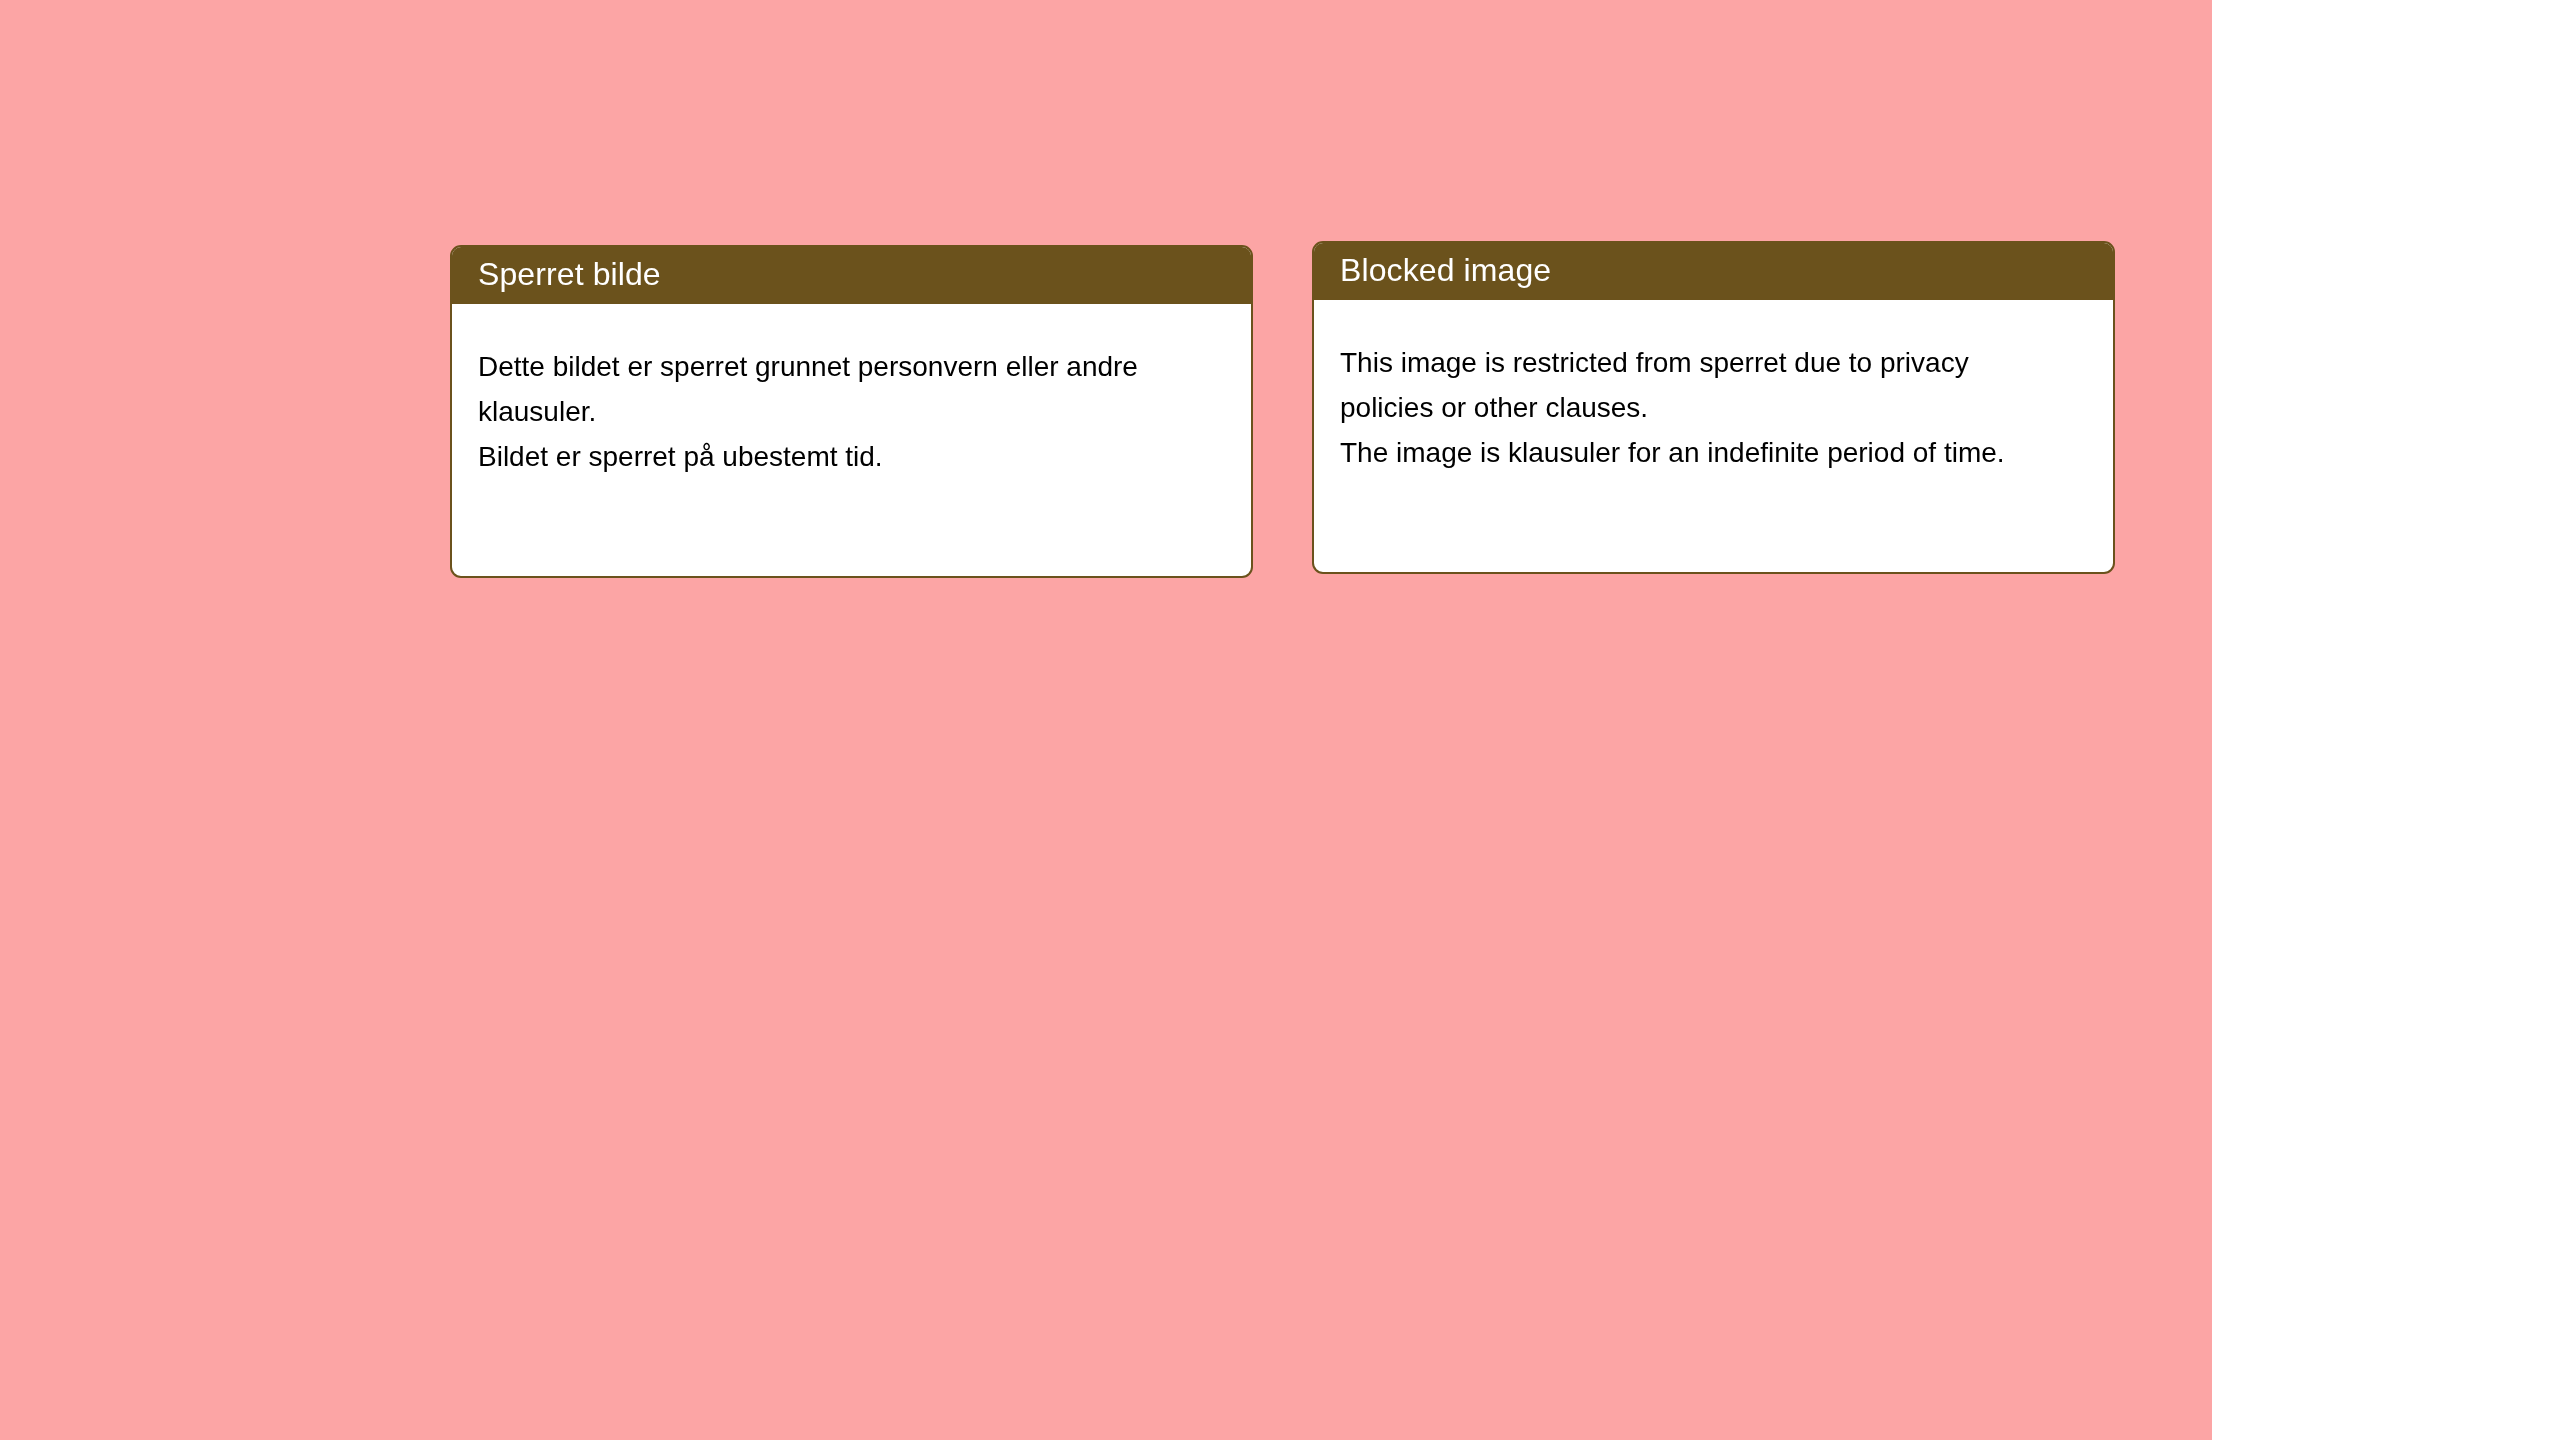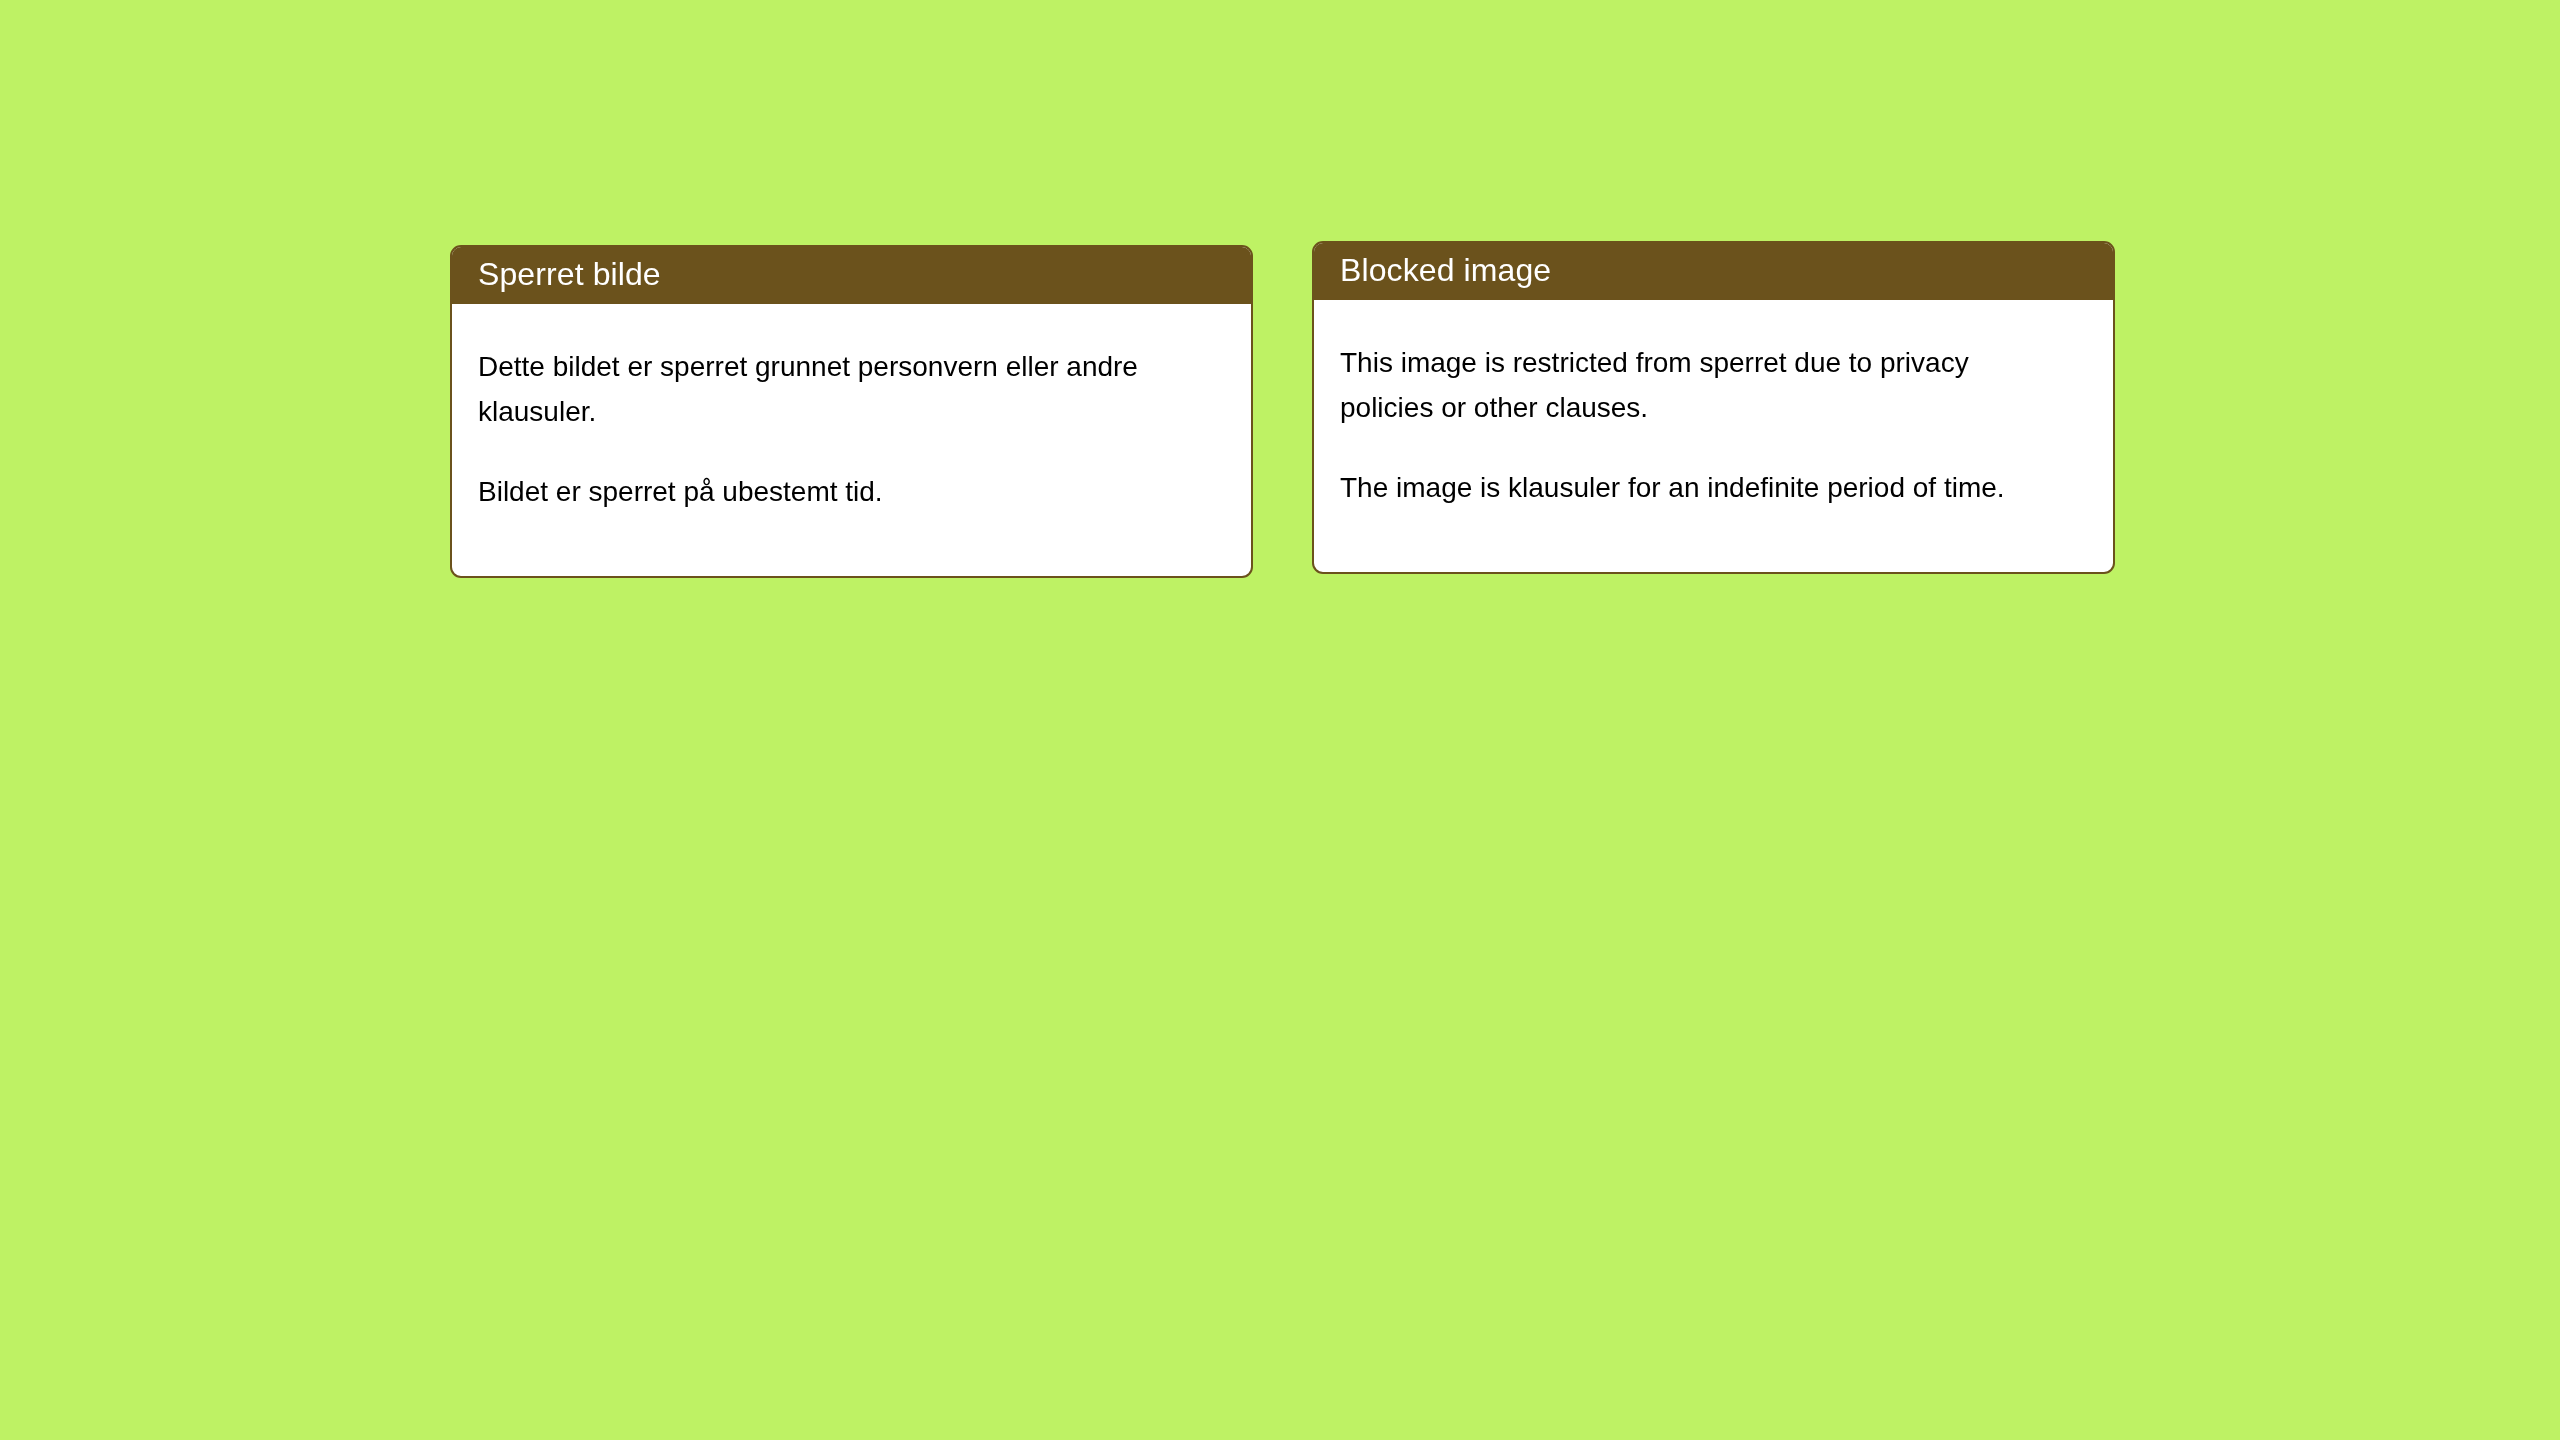--- a/index.html
+++ b/index.html
@@ -11,23 +11,23 @@
   body {
     width: 2560px;
     height: 1440px;
     overflow: hidden;
     font-family: "Liberation Sans", sans-serif;
     -webkit-font-smoothing: antialiased;
   }
 
   #stage {
     position: relative;
-    width: 2560px;
+    width: 2212px;
     height: 1440px;
-    background: #bef264;
+    background: #fca5a5;
   }
 
   .notice-card {
     position: absolute;
     box-sizing: border-box;
     background: #ffffff;
     border: 2px solid #6b521c;
     border-radius: 11px;
     overflow: hidden;
   }
@@ -62,21 +62,20 @@
   .card-paragraph {
     color: #000000;
     font-size: 28px;
     font-weight: 400;
     line-height: 45px;
     margin: 0;
     max-width: 720px;
   }
 
   .card-paragraph + .card-paragraph {
-    margin-top: 35px;
   }
 </style>
 </head>
 <body>
 
 <div id="stage">
 
   <section class="notice-card card-no">
     <div class="card-header">
       <h2 class="card-title">Sperret bilde</h2>

